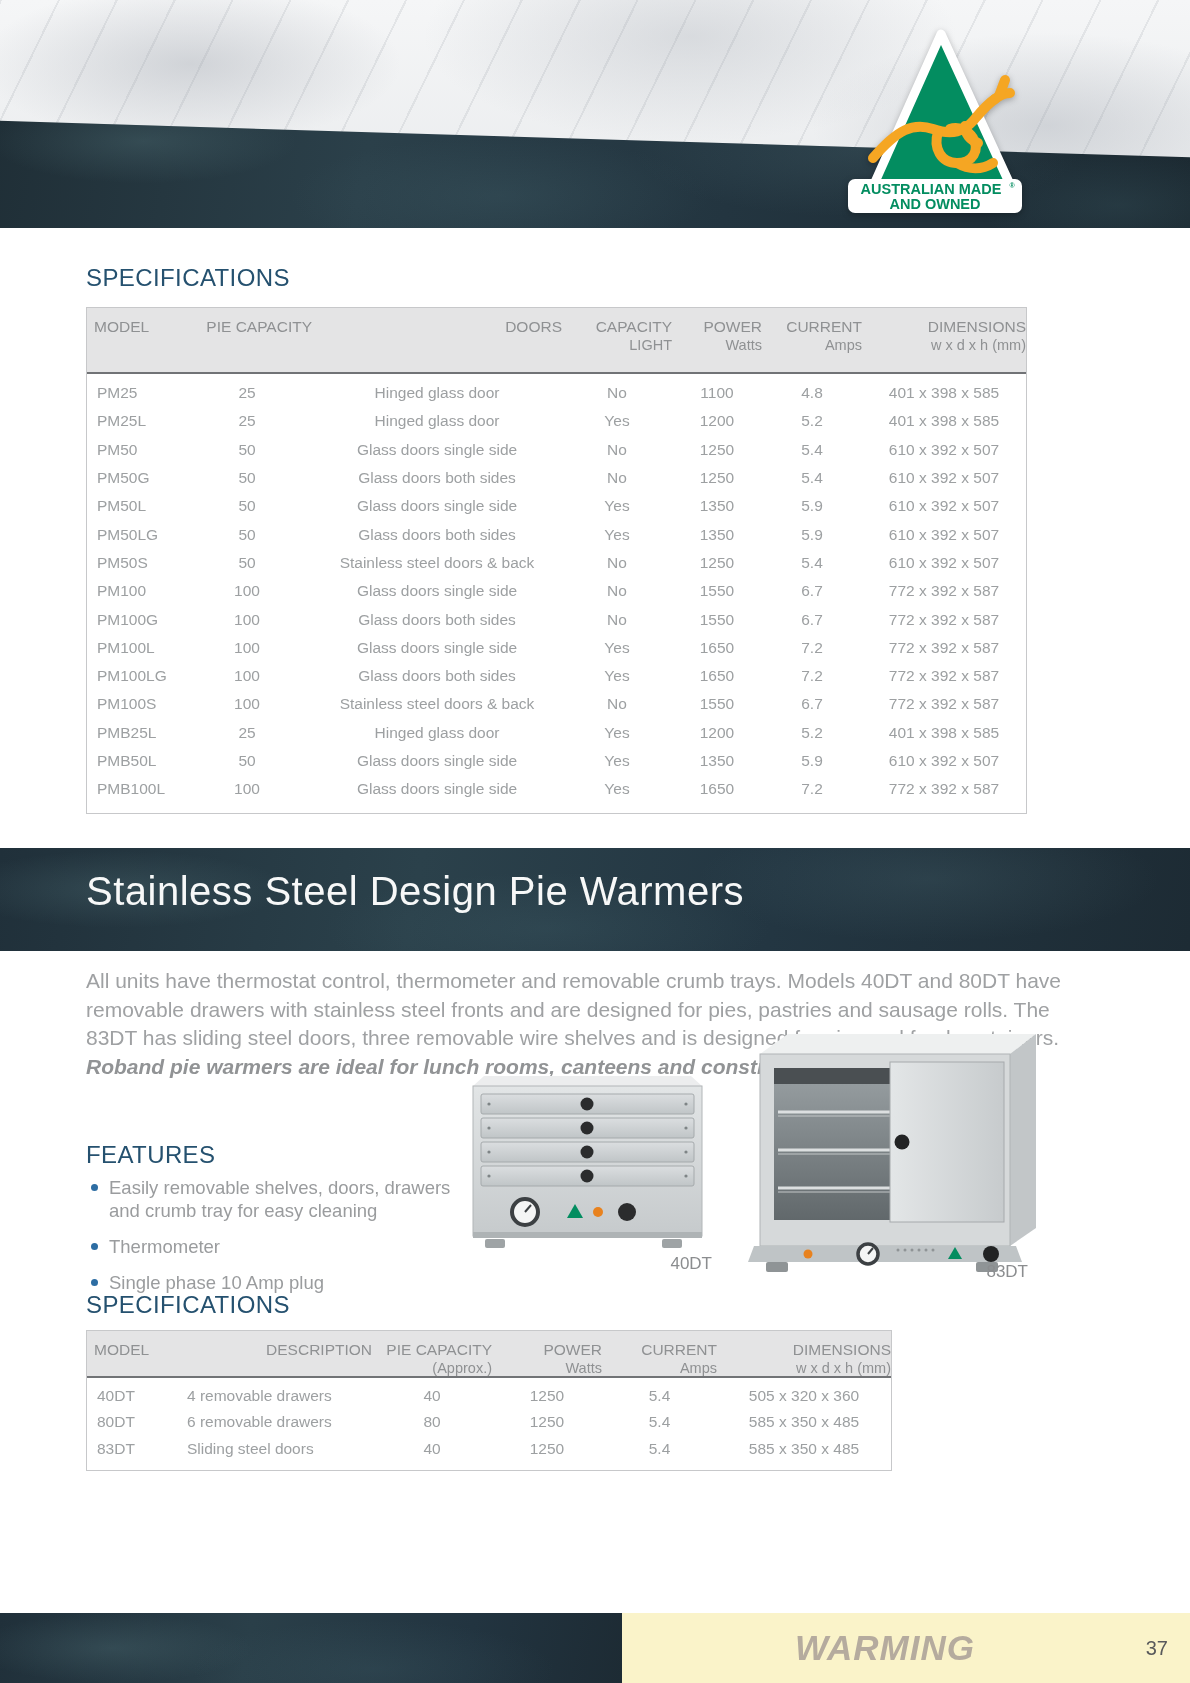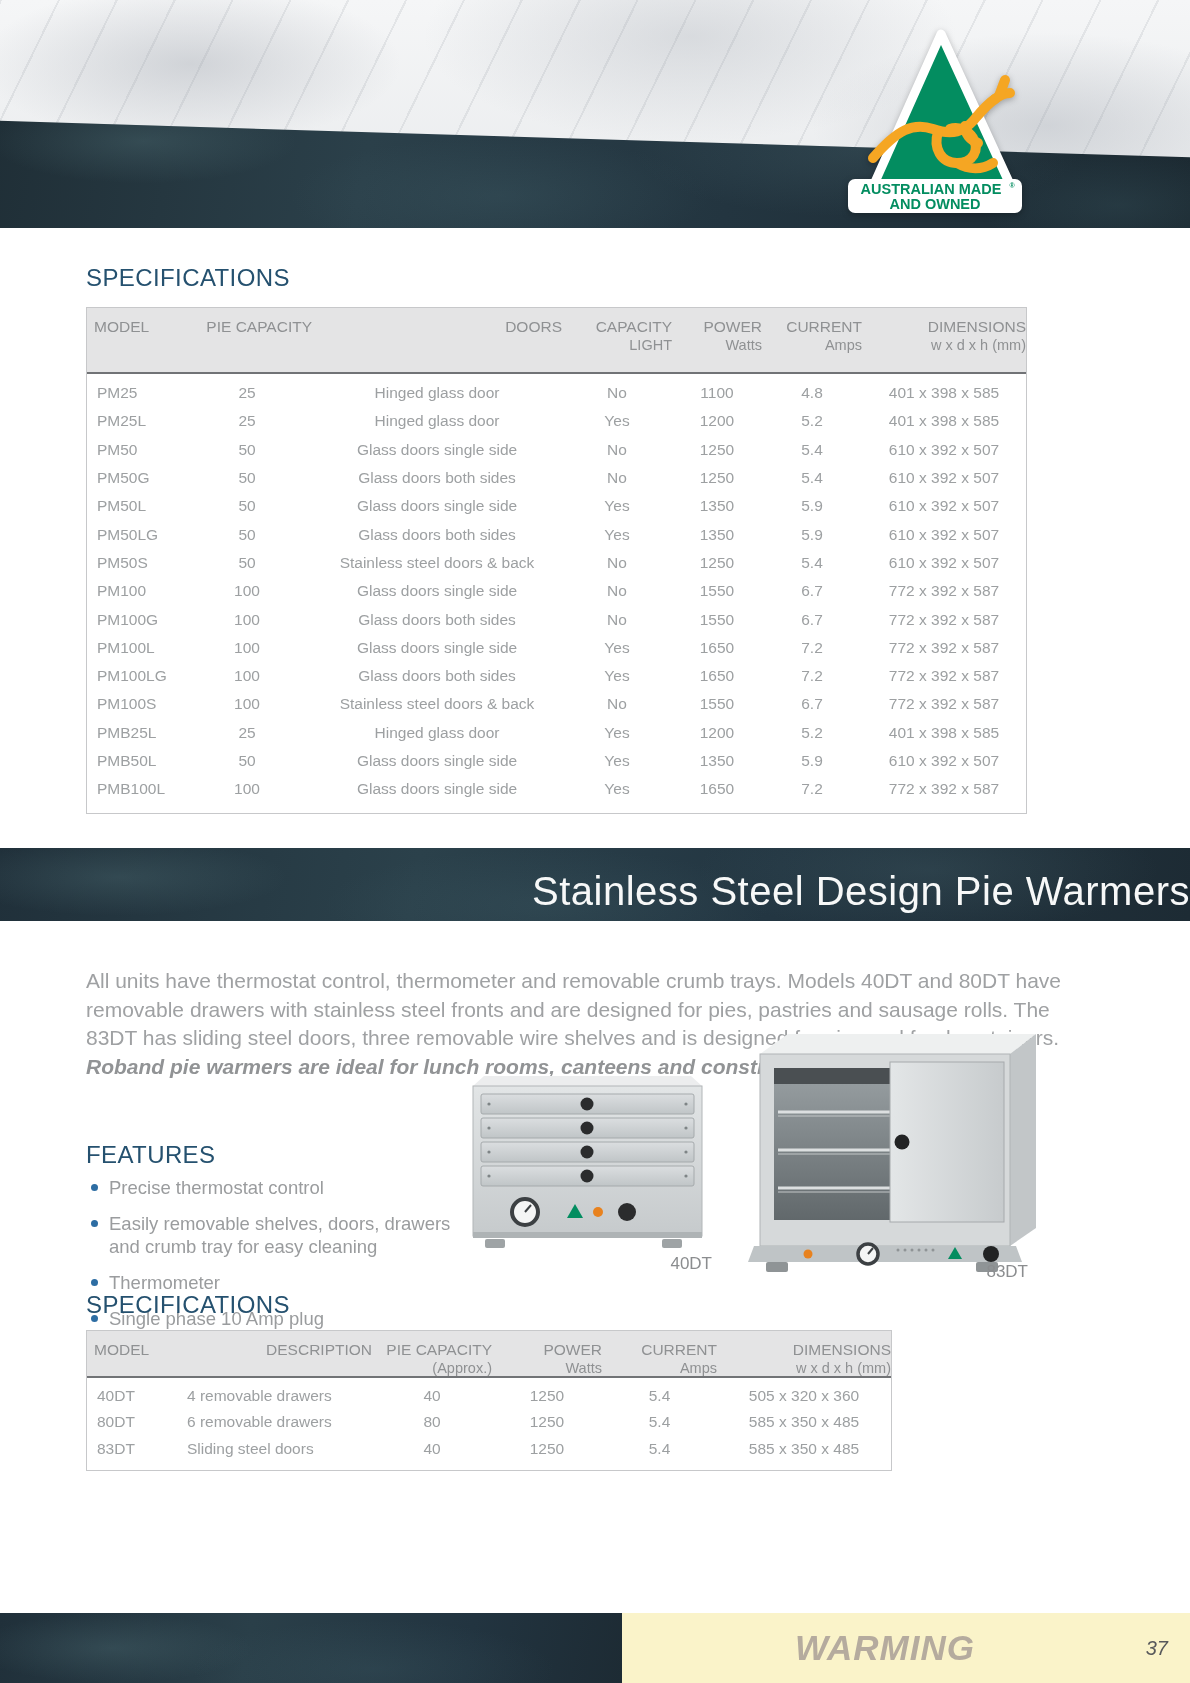--- a/index.html
+++ b/index.html
@@ -47,26 +47,26 @@
   .t-body{display:grid;}
   #table1 .t-body{grid-template-columns:95px 130px 250px 110px 90px 100px 1fr;
                   grid-auto-rows:28.3px;padding:5px 0 10px;}
   #table2 .t-body{grid-template-columns:100px 185px 120px 110px 115px 1fr;
                   grid-auto-rows:26.3px;padding:5px 0 8px;}
   .td{color:#9da0a2;font-size:15.5px;display:flex;align-items:center;justify-content:center;}
   .td.c0{justify-content:flex-start;padding-left:10px;}
   #table2 .td.c1{justify-content:flex-start;}
 
   
-  .title-band{position:absolute;left:0;top:848px;width:1190px;height:73px;
+  .title-band{position:absolute;left:0;top:848px;width:1190px;height:103px;
     background:
       radial-gradient(ellipse 240px 55px at 10% 40%, rgba(96,132,138,.26), transparent 70%),
       radial-gradient(ellipse 320px 80px at 46% 78%, rgba(74,108,118,.20), transparent 70%),
       radial-gradient(ellipse 330px 90px at 78% 30%, rgba(86,118,126,.22), transparent 70%),
-      linear-gradient(100deg,#20303a,#2b414b 35%,#233642 65%,#1d2b34); text-align: right;}
+      linear-gradient(100deg,#20303a,#2b414b 35%,#233642 65%,#1d2b34);}
   .title-band h1{margin:0;padding-left:86px;line-height:86px;font-size:40px;
     font-weight:300;letter-spacing:.5px;color:#f7f8f8;}
 
   
   .intro{position:absolute;left:86px;top:946px;width:1015px;font-size:21px;
          line-height:28.5px;color:#9fa1a3;}
   .intro .em{font-weight:bold;font-style:italic;color:#919395;}
 
   
   .features{position:absolute;left:86px;top:1176px;width:365px;}
@@ -87,21 +87,21 @@
     background:
       radial-gradient(ellipse 200px 50px at 18% 50%, rgba(96,132,138,.25), transparent 70%),
       radial-gradient(ellipse 260px 70px at 60% 80%, rgba(74,108,118,.20), transparent 70%),
       linear-gradient(100deg,#20303a,#2a3f49 40%,#223440 75%,#1d2b34);}
   .footer-yellow{position:absolute;left:622px;top:1613px;width:568px;height:70px;
                  background:#faf3c9;}
   .footer-category{position:absolute;left:735px;top:1613px;width:300px;height:90px;
                    line-height:70px;text-align:center;font-size:35px;font-weight:bold;
                    font-style:italic;letter-spacing:1px;color:#b5ab9e;}
   .footer-page{position:absolute;right:22px;top:1613px;height:50px;line-height:70px;
-               font-size:20px;color:#58595b;font-style:italic;}
+               font-size:20px;color:#58595b;}
 </style>
 </head>
 <body>
 
 <div class="page">
 
   <div class="header">
     <div class="header-darkband"></div>
   </div>
 
@@ -264,24 +264,20 @@
   </div>
 
   <div class="title-band">
     <h1>Stainless Steel Design Pie Warmers</h1>
   </div>
 
   <p class="intro"><span>All units have thermostat control, thermometer and removable crumb trays. Models 40DT and 80DT have removable drawers with stainless steel fronts and are designed for pies, pastries and sausage rolls. The 83DT has sliding steel doors, three removable wire shelves and is designed for pies and food containers. </span><span class="em">Roband pie warmers are ideal for lunch rooms, canteens and construction sites.</span></p>
 
   <div class="sec-heading h-features">FEATURES</div>
   <div class="features">
-    <div class="feature-item">
-      <span class="dot"></span>
-      <span>Precise thermostat control</span>
-    </div>
     <div class="feature-item">
       <span class="dot"></span>
       <span>Easily removable shelves, doors, drawers and crumb tray for easy cleaning</span>
     </div>
     <div class="feature-item">
       <span class="dot"></span>
       <span>Thermometer</span>
     </div>
     <div class="feature-item">
       <span class="dot"></span>

